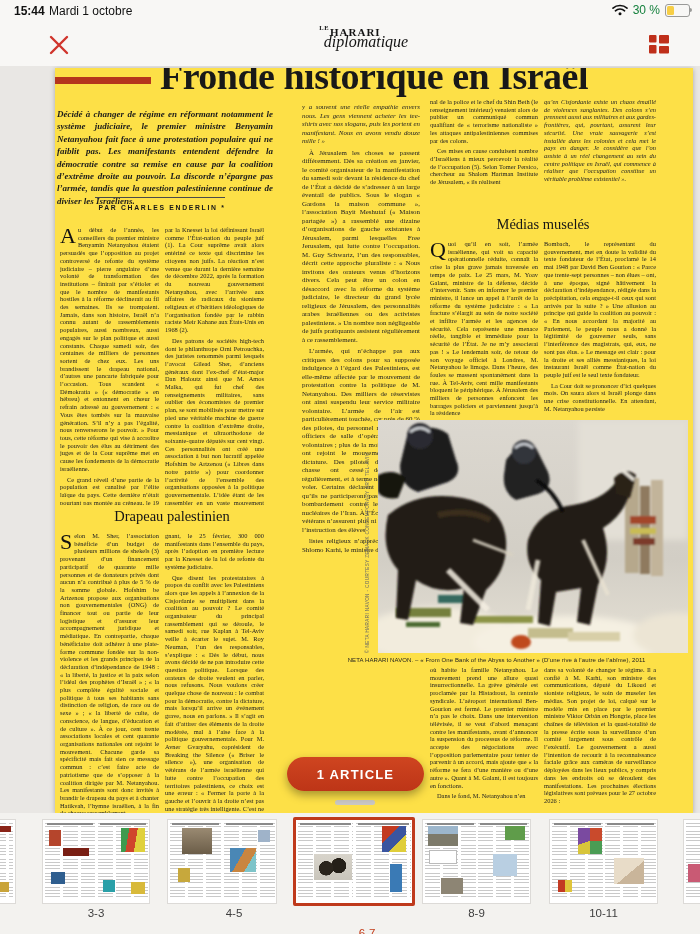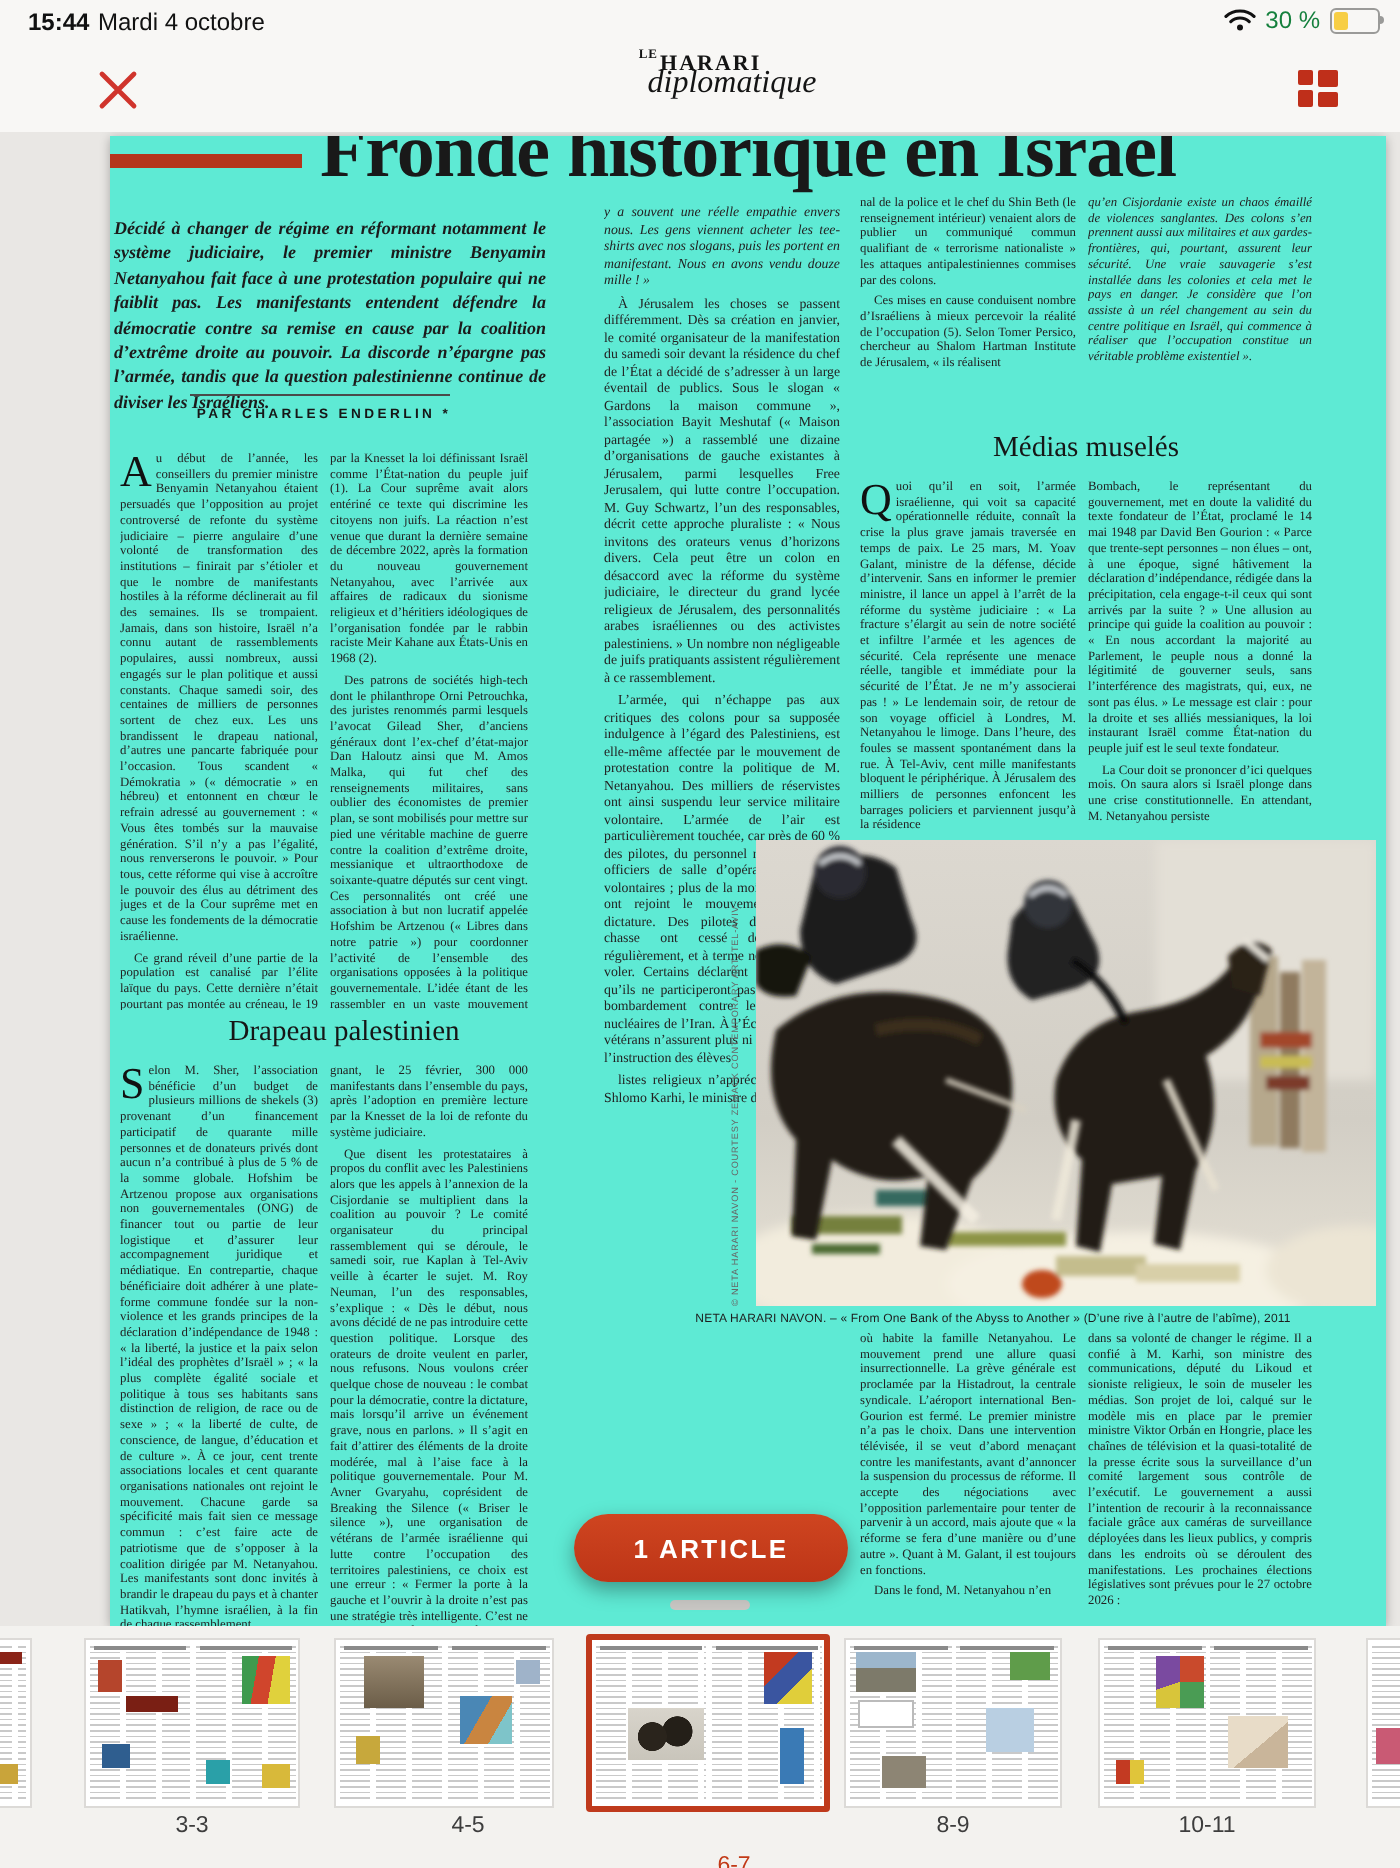--- a/index.html
+++ b/index.html
@@ -21,21 +21,21 @@
   .toolbar{position:absolute;left:0;top:24px;width:700px;height:42px;background:#f8f7f5;z-index:30;}
   .close-btn{position:absolute;left:46px;top:8px;width:26px;height:26px;cursor:pointer;background:none;border:none;padding:0;}
   .logo{position:absolute;left:0;top:1px;width:700px;text-align:center;color:#141414;line-height:1;}
   .logo-top{font-family:"Liberation Serif",serif;font-size:11px;letter-spacing:1px;font-weight:700;}
   .logo-top .le{font-size:6.5px;vertical-align:6px;letter-spacing:.5px;margin-right:1px;}
   .logo-bottom{font-family:"Liberation Serif",serif;font-style:italic;font-size:16px;margin-top:-4px;font-weight:400;margin-left:32px;}
   .grid-btn{position:absolute;right:30px;top:9px;width:22px;height:22px;cursor:pointer;background:none;border:none;padding:0;}
 
   
   .reader-bg{position:absolute;left:0;top:66px;width:700px;height:747px;background:#e9e7e4;}
-  .page{position:absolute;left:55px;top:2px;width:638px;height:745px;background:#5eead4;
+  .page{position:absolute;left:55px;top:2px;width:638px;height:745px;background:#fde047;
         overflow:hidden;box-shadow:0 1px 5px rgba(0,0,0,.28);}
   .red-bar{position:absolute;left:0px;top:9px;width:96px;height:7px;background:#b5351c;}
   .title{position:absolute;left:0;top:-14px;width:638px;margin:0;text-align:center;
          font-family:"Liberation Serif",serif;font-weight:700;font-size:38px;letter-spacing:-.5px;color:#191919;}
   .lead{position:absolute;left:2px;top:40px;width:216px;
         font-family:"Liberation Serif",serif;font-weight:700;font-style:italic;
         font-size:9px;line-height:12.4px;text-align:justify;color:#1b1b1b;}
   .byline-rule{position:absolute;left:40px;top:129px;width:130px;height:1px;background:#4a4a4a;}
   .byline{position:absolute;left:5px;top:136px;width:204px;text-align:center;
           font-size:6.8px;font-weight:700;letter-spacing:1.7px;color:#161616;}
@@ -80,21 +80,21 @@
   
   .icon-svg{display:block;}
 </style>
 </head>
 <body>
 
 <div class="screen">
 
   <div class="status-bar">
     <span class="sb-time">15:44</span>
-    <span class="sb-date">Mardi 4 octobre</span>
+    <span class="sb-date">Mardi 1 octobre</span>
     <div class="sb-right">
       <span>
         <svg class="icon-svg" width="16" height="12" viewBox="0 0 16 12">
           <path d="M1 4.2 C4.8 .6 11.2 .6 15 4.2" fill="none" stroke="#111" stroke-width="1.6" stroke-linecap="round"></path>
           <path d="M3.4 6.8 C6 4.4 10 4.4 12.6 6.8" fill="none" stroke="#111" stroke-width="1.6" stroke-linecap="round"></path>
           <circle cx="8" cy="9.8" r="1.5" fill="#111"></circle>
         </svg>
       </span>
       <span class="sb-batt-label">30 %</span>
       <span class="battery">

